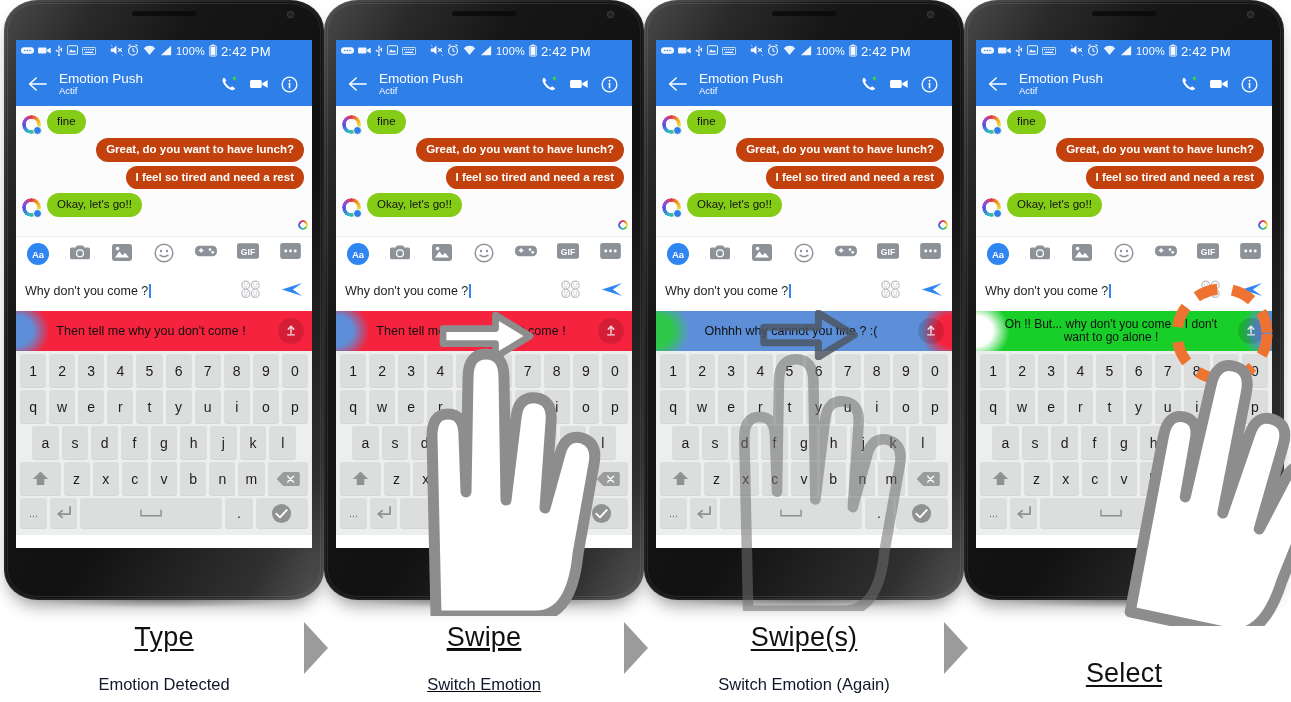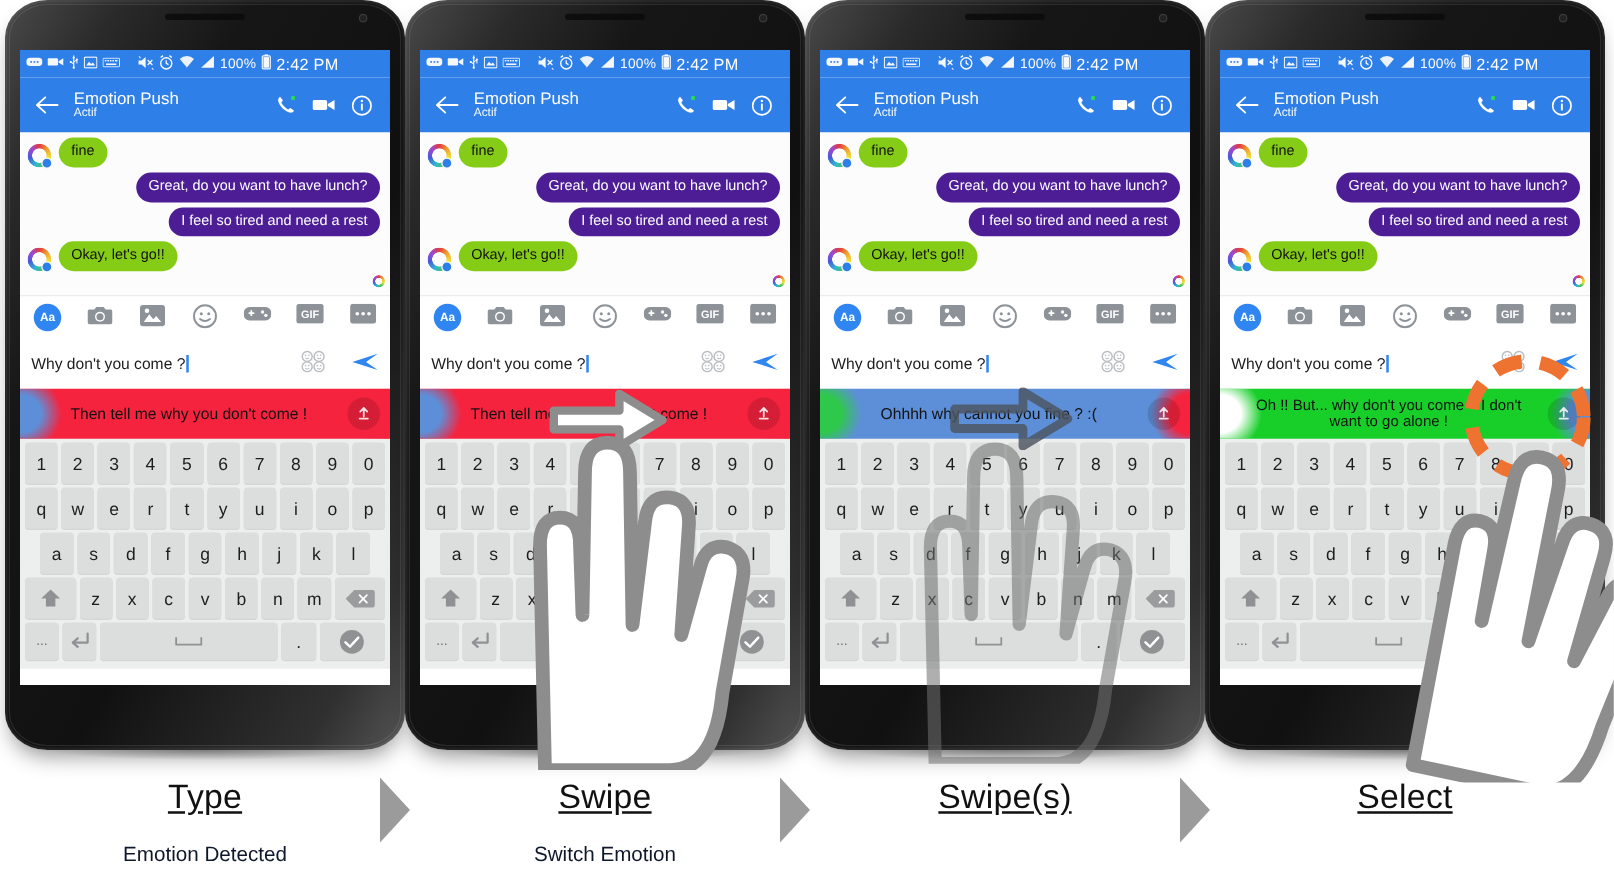--- a/index.html
+++ b/index.html
@@ -47,21 +47,21 @@
   .avatar{width:19px;height:19px;border-radius:50%;flex:none;margin-right:6px;position:relative;
     background:conic-gradient(#e43b3b,#f0a32a,#f2e23a,#49c25a,#2fb6d6,#4a5ad6,#9b4ad6,#e43b3b);
     -webkit-mask:radial-gradient(circle,transparent 0 5.5px,#000 6px);
             mask:radial-gradient(circle,transparent 0 5.5px,#000 6px);}
   .avwrap{position:relative;width:19px;height:19px;flex:none;margin-right:6px;}
   .avwrap .avatar{margin:0;position:absolute;left:0;top:0;}
   .avdot{position:absolute;right:-1px;bottom:-1px;width:7px;height:7px;border-radius:50%;
     background:#2e7fe8;border:1.5px solid #fcfcfc;}
   .bub{max-width:210px;padding:5px 10px;border-radius:14px;font-size:11.5px;line-height:1.2;}
   .bub.in{background:#84cc16;color:#111;}
-  .bub.out{background:#4c1d95;color:#fff;}
+  .bub.out{background:#c2410c;color:#fff;font-weight:bold;}
   .readdot{position:absolute;right:4px;bottom:6px;width:10px;height:10px;border-radius:50%;
     background:conic-gradient(#e43b3b,#f0a32a,#f2e23a,#49c25a,#2fb6d6,#4a5ad6,#9b4ad6,#e43b3b);
     -webkit-mask:radial-gradient(circle,transparent 0 2.6px,#000 3px);
             mask:radial-gradient(circle,transparent 0 2.6px,#000 3px);}
 
   
   .tools{height:34px;background:#fff;display:flex;align-items:center;justify-content:space-between;
     padding:0 11px;border-top:1px solid #ececec;}
   .tool{width:22px;height:22px;display:flex;justify-content:center;}
   .aa{width:22px;height:22px;border-radius:50%;background:#2f86f0;color:#fff;font-size:9.5px;
@@ -1293,27 +1293,28 @@
     </g>
         </svg></div>
     </div>
 
   <div id="captions">
       <div class="caption" style="left:14px;top:622px;">
       <div class="cap-title">Type</div>
       <div class="cap-sub">Emotion Detected</div>
     </div>
       <div class="chev" style="left:304px;top:622px;"></div>
-      <div class="caption" style="left:334px;top:622px;">
+      <div class="caption" style="left:334px;top:622px;text-decoration:underline;">
       <div class="cap-title">Swipe</div>
       <div class="cap-sub">Switch Emotion</div>
     </div>
       <div class="chev" style="left:624px;top:622px;"></div>
       <div class="caption" style="left:654px;top:622px;">
       <div class="cap-title">Swipe(s)</div>
+      <div class="cap-sub">Switch Emotion (Again)</div>
     </div>
       <div class="chev" style="left:944px;top:622px;"></div>
-      <div class="caption" style="left:974px;top:622px;">
+      <div class="caption" style="left:974px;top:658px;">
       <div class="cap-title">Select</div>
     </div>
     </div>
 
 </div>
 
 </body></html>

